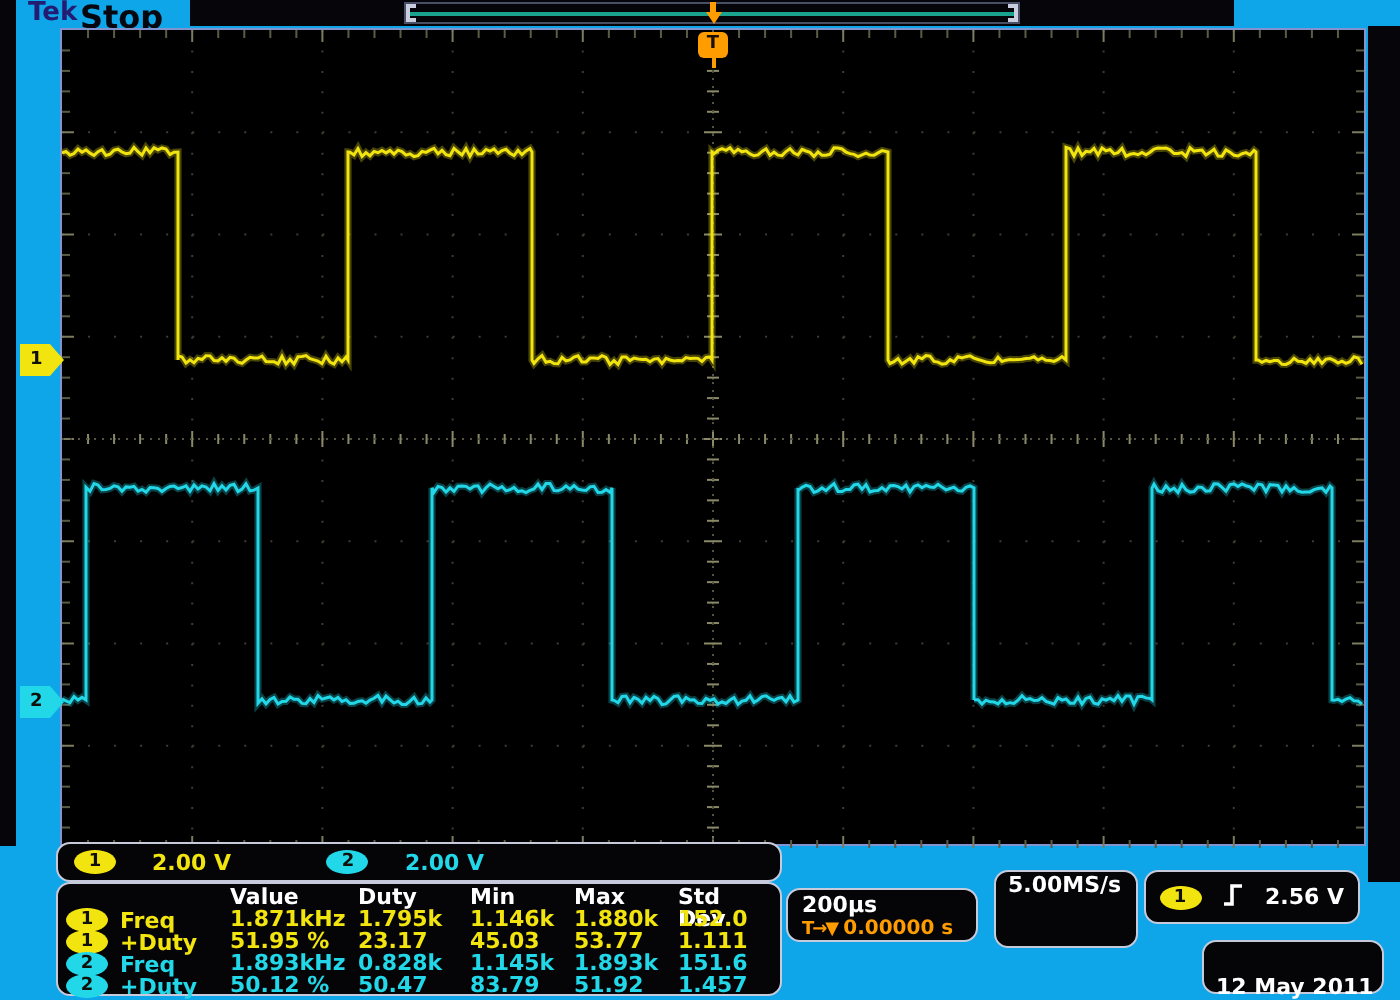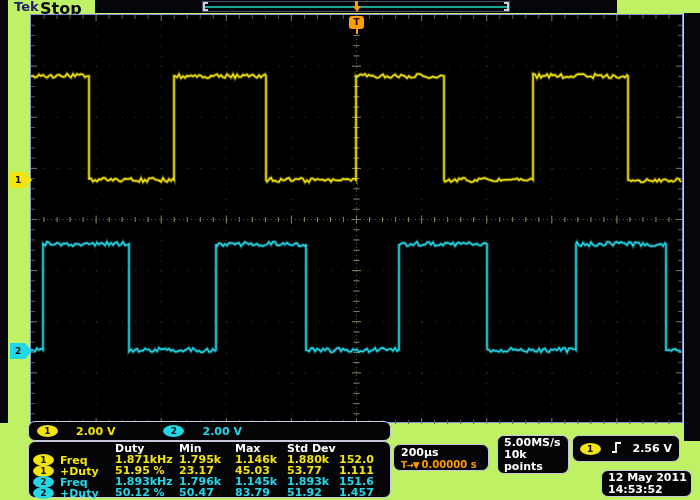--- a/index.html
+++ b/index.html
@@ -1,18 +1,18 @@
 <!DOCTYPE html>
 <html><head>
 <meta charset="utf-8">
 <style>
   html,body{margin:0;padding:0;background:#000;}
   *{box-sizing:border-box;}
   body{font-family:"DejaVu Sans","Liberation Sans",sans-serif;}
-  .screen{position:relative;width:700px;height:500px;background:#bef264;overflow:hidden;}
+  .screen{position:relative;width:700px;height:500px;background:#0ea5e9;overflow:hidden;}
 
   
   .edge-left{position:absolute;left:0;top:0;width:8px;height:423px;background:#05050a;}
   .edge-right{position:absolute;left:684px;top:13px;width:16px;height:428px;background:#05050a;}
 
   
   .topbar{position:absolute;left:0;top:0;width:700px;height:14px;}
   .topbar-black{position:absolute;left:95px;top:0;width:522px;height:13px;background:#05050a;}
   .logo{position:absolute;left:14px;top:-1px;font-size:13px;font-weight:bold;color:#241c72;letter-spacing:0px;}
   .acq-status{position:absolute;left:40px;top:-1px;font-size:16px;font-weight:bold;color:#07070f;}
@@ -65,21 +65,21 @@
   .tbase{left:393px;top:444px;width:96px;height:27px;font-size:11px;font-weight:bold;padding:1px 0 0 7px;}
   .tbase .delay{color:#ff9d00;font-size:10px;display:flex;align-items:center;}
   .tbase .dicon{font-size:9px;margin-right:3px;letter-spacing:-1px;}
 
   .acqbox{left:497px;top:435px;width:72px;height:39px;font-size:11px;font-weight:bold;padding:1px 0 0 6px;line-height:12px;}
 
   .trigbox{left:572px;top:435px;width:108px;height:27px;font-size:11px;font-weight:bold;display:flex;align-items:center;justify-content:flex-end;padding-right:7px;}
   .trigbox .badge{margin-right:10px;}
   .trigbox .slope{margin-right:10px;display:inline-block;}
 
-  .datebox{left:601px;top:470px;width:91px;height:27px;font-size:11px;font-weight:bold;padding:1px 0 0 6px;line-height:12px;}
+  .datebox{left:601px;top:470px;width:91px;height:27px;font-size:11px;font-weight:bold;padding:17px 0 0 6px;line-height:12px;}
 </style>
 </head>
 <body>
 
 <div class="screen">
 
   <div class="topbar">
     <div class="topbar-black"></div>
     <span class="logo">Tek</span>
     <span class="acq-status">Stop</span>
@@ -402,20 +402,21 @@
     <span class="badge y">1</span>
     <span class="chscale y">2.00 V</span>
     <span class="gap"></span>
     <span class="badge c">2</span>
     <span class="chscale c">2.00 V</span>
   </div>
 
   <div class="box meas">
     <div class="mrow hdr">
       <span class="c0"></span>
+      <span>Value</span>
       <span>Duty</span>
       <span>Min</span>
       <span>Max</span>
       <span>Std Dev</span>
     </div>
     <div class="mrow ch1">
       <span class="c0">
           <span class="badge y">1</span>
           <span>Freq</span>
         </span>
@@ -435,21 +436,21 @@
       <span>45.03</span>
       <span>53.77</span>
       <span>1.111</span>
     </div>
     <div class="mrow ch2">
       <span class="c0">
           <span class="badge c">2</span>
           <span>Freq</span>
         </span>
       <span>1.893kHz</span>
-      <span>1.796k</span>
+      <span>0.828k</span>
       <span>1.145k</span>
       <span>1.893k</span>
       <span>151.6</span>
     </div>
     <div class="mrow ch2">
       <span class="c0">
           <span class="badge c">2</span>
           <span>+Duty</span>
         </span>
       <span>50.12 %</span>
@@ -463,21 +464,20 @@
   <div class="box tbase">
     <div>200µs</div>
     <div class="delay">
       <span class="dicon">T→▼</span>
       <span>0.00000 s</span>
     </div>
   </div>
 
   <div class="box acqbox">
     <div>5.00MS/s</div>
-    <div>10k points</div>
   </div>
 
   <div class="box trigbox">
     <span class="badge y">1</span>
     <span class="slope">
       <svg width="12" height="13" viewBox="0 0 12 13">
           <path d="M1,11 h4 v-9 h5" fill="none" stroke="#ffffff" stroke-width="1.8"></path>
         </svg>
     </span>
     <span>2.56 V</span>

